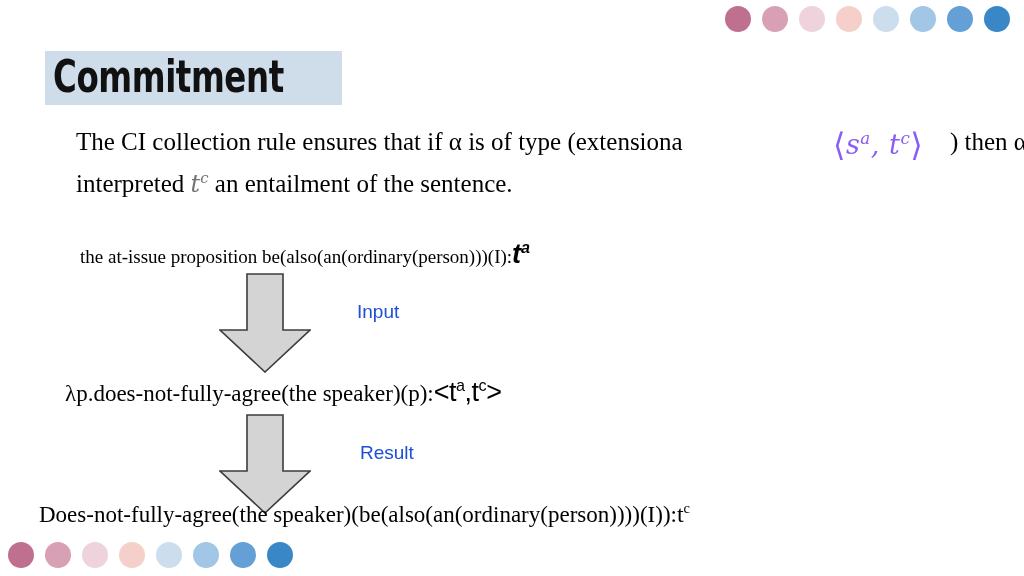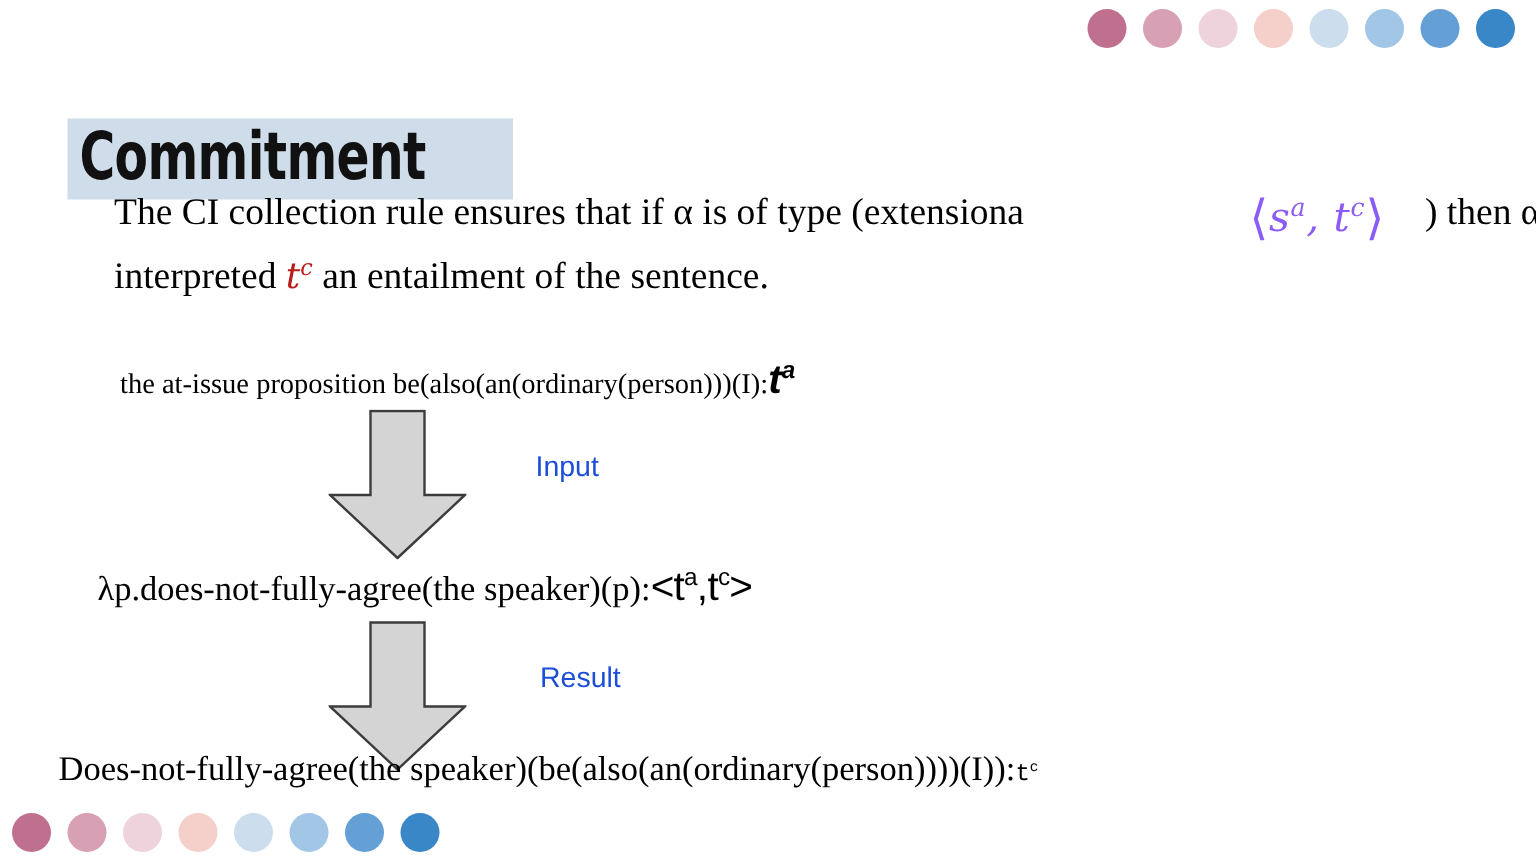--- a/index.html
+++ b/index.html
@@ -143,22 +143,22 @@
   .type-sans-bi sup { font-size: 0.6em; font-style: italic; }
 
   .type-sans {
     font-family: "Liberation Sans", sans-serif;
     font-size: 27px;
     letter-spacing: -0.5px;
   }
   .type-sans sup { font-size: 0.6em; }
 
   .type-sans-sm {
-    font-family: Liberation Mono, monospace;
-    font-size: 16px;
+    font-family: Liberation Serif, serif;
+    font-size: 24px;
   }
   .type-sans-sm sup { font-size: 0.6em; }
 
   
   .arrow {
     position: absolute;
     width: 92px;
     height: 100px;
   }
   .arrow1 { left: 219px; top: 273px; }
@@ -182,35 +182,35 @@
     <span class="dot" style="background: rgb(216, 160, 180);"></span>
     <span class="dot" style="background: rgb(238, 211, 220);"></span>
     <span class="dot" style="background: rgb(245, 207, 201);"></span>
     <span class="dot" style="background: rgb(204, 221, 237);"></span>
     <span class="dot" style="background: rgb(162, 198, 230);"></span>
     <span class="dot" style="background: rgb(100, 160, 214);"></span>
     <span class="dot" style="background: rgb(58, 135, 200);"></span>
   </div>
 
 <div class="title-wrap">
-  <span class="title-box" style="background: rgb(207, 220, 234); margin-top: 28px;">
+  <span class="title-box" style="background: rgb(207, 220, 234);">
     <span class="title-text">Commitment</span>
   </span>
 </div>
 
 <div class="para">
   <div class="line">
     <span>The CI collection rule ensures that if α is of type (extensiona</span>
     <span class="math-inline" style="color: #8b5cf6;">
       <span class="angle">⟨</span><span>s</span><sup>a</sup><span>,</span>&nbsp;<span>t</span><sup>c</sup><span class="angle">⟩</span>
     </span>
     <span class="tail-paren">)  then α is</span>
   </div>
   <div class="line">
-    <span>interpreted </span><span class="tc-inline" style="color: #b91c1c;"><span>t</span><sup>c</sup></span><span> an entailment of the sentence.</span>
+    <span>interpreted </span><span class="tc-inline" style="color: #737373;"><span>t</span><sup>c</sup></span><span> an entailment of the sentence.</span>
   </div>
 </div>
 
 <div class="formula f1">
   <span class="small">the at-issue proposition be(also(an(ordinary(person)))(I):</span><span class="type-sans-bi"><span>t</span><sup>a</sup></span>
 </div>
 
 <div class="arrow arrow1">
   <svg viewBox="0 0 92 100" width="92" height="100" preserveAspectRatio="none">
     <polygon points="28,1 64,1 64,57 91,57 46,99 1,57 28,57" fill="#d4d4d4" stroke="#3c3c3c" stroke-width="1.6" stroke-linejoin="miter"></polygon>

